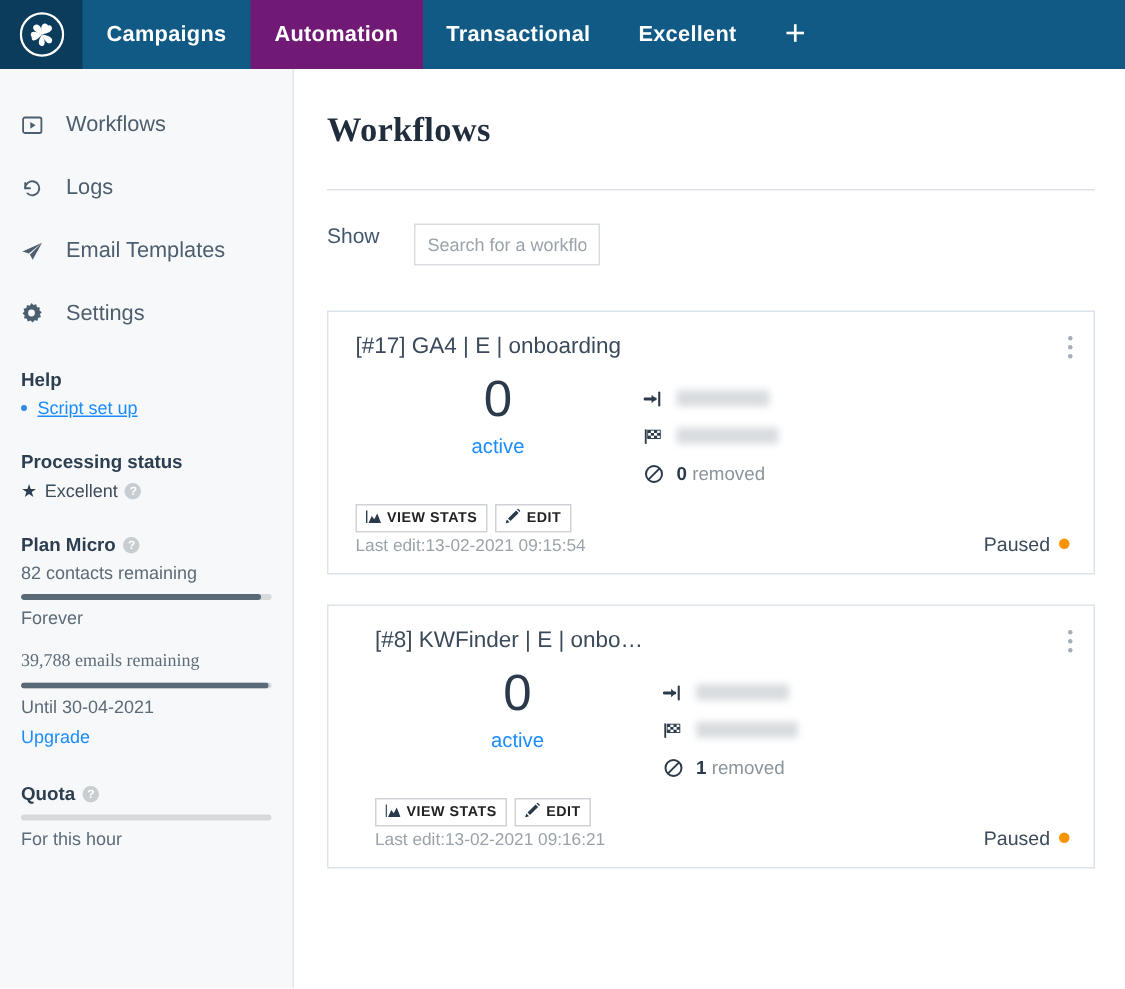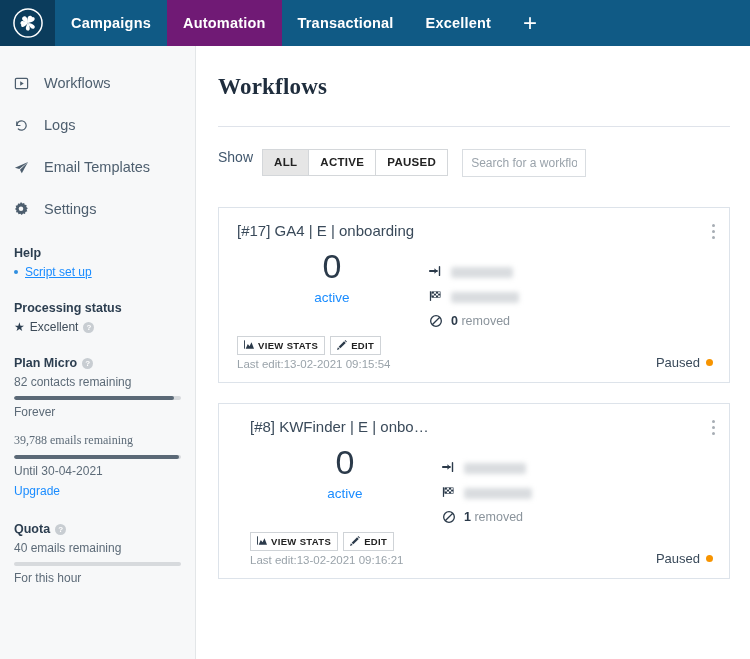--- a/index.html
+++ b/index.html
@@ -100,21 +100,21 @@
   .card-title { font-size: 15px; color: #3a4a5a; }
   .kebab { position: absolute; top: 16px; right: 14px; cursor: pointer; line-height: 0; }
   .kebab i { display: block; width: 3px; height: 3px; background: #a7adb4; border-radius: 50%; margin-bottom: 3px; }
 
   .card-body { display: flex; margin-top: 8px; }
   .count-col { width: 190px; text-align: center; padding-top: 2px; }
   .big-num { font-size: 34px; color: #2b3a4a; line-height: 1.05; font-weight: normal; }
   .active-lbl { color: #1a8cff; font-size: 13.5px; margin-top: 5px; }
 
   .stats-col { padding-top: 6px; }
-  .srow { display: flex; align-items: flex-end; gap: 7px; height: 25px; }
+  .srow { display: flex; align-items: center; gap: 7px; height: 25px; }
   .srow .sicon { width: 17px; display: flex; align-items: center; justify-content: center; color: #2b3a4a; }
   .redacted { height: 11px; border-radius: 2px; background: #d9dcdf; filter: blur(2.4px); }
   .srow .txt { font-size: 12.5px; color: #8b949c; }
   .srow .txt b { color: #2b3a4a; font-weight: bold; }
 
   .card-foot { display: flex; align-items: flex-end; margin-top: 8px; }
   .act-btns { display: flex; gap: 5px; }
   .abtn {
     border: 1px solid #cfd3d7; background: #fff; font-size: 9.5px; font-weight: bold;
     letter-spacing: .35px; color: #222; height: 19px; padding: 0 6px; display: flex;
@@ -249,39 +249,33 @@
           </div>
         <div class="side-sub">Until 30-04-2021</div>
         <div class="link nounder" style="margin-top:6px;">Upgrade</div>
       </div>
 
       <div class="side-section" style="margin-top:24px;">
         <div class="side-h">
           <span>Quota</span>
           <span class="qmark">?</span>
         </div>
-        <div class="side-sub">40 emails remaining</div>
         <div class="bar">
             <i style="width:0%"></i>
           </div>
         <div class="side-sub">For this hour</div>
       </div>
     </div>
 
     <div class="main">
       <div class="page-title">Workflows</div>
       <div class="hr"></div>
 
       <div class="filter-row">
         <span class="show-label">Show</span>
-        <div class="btn-group">
-          <button class="seg on">ALL</button>
-          <button class="seg">ACTIVE</button>
-          <button class="seg">PAUSED</button>
-        </div>
         <input class="search-input" type="text" placeholder="Search for a workflow" style="">
       </div>
 
       <div class="card">
         <div class="card-title">[#17] GA4 | E | onboarding</div>
         <div class="kebab">
             <i></i>
             <i></i>
             <i></i>
           </div>

